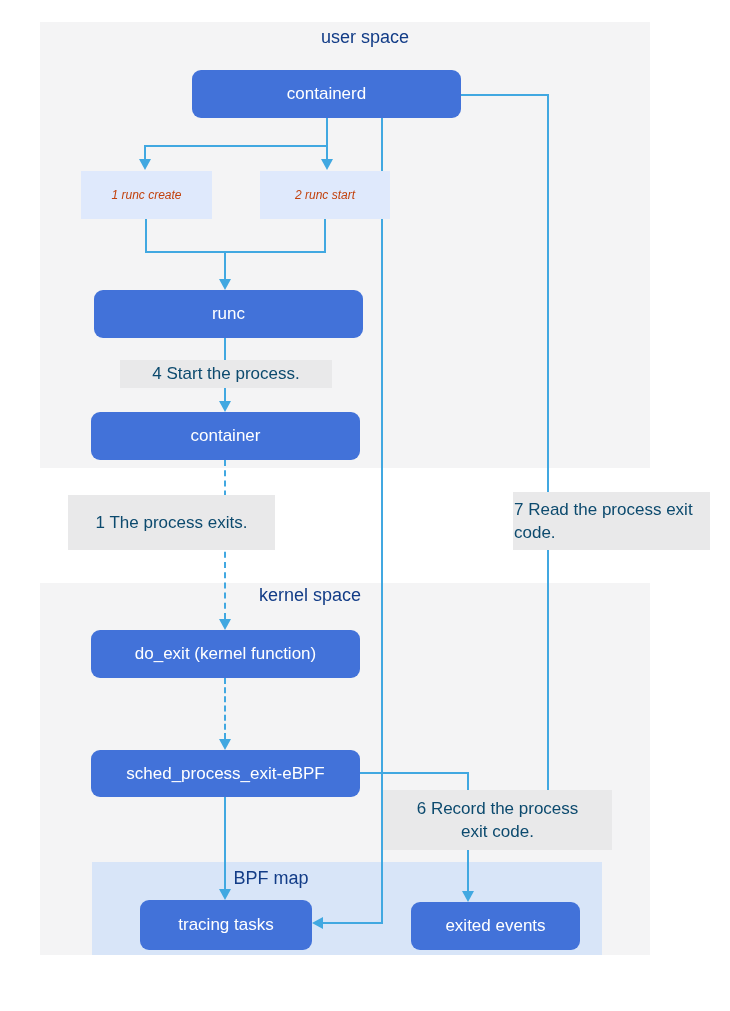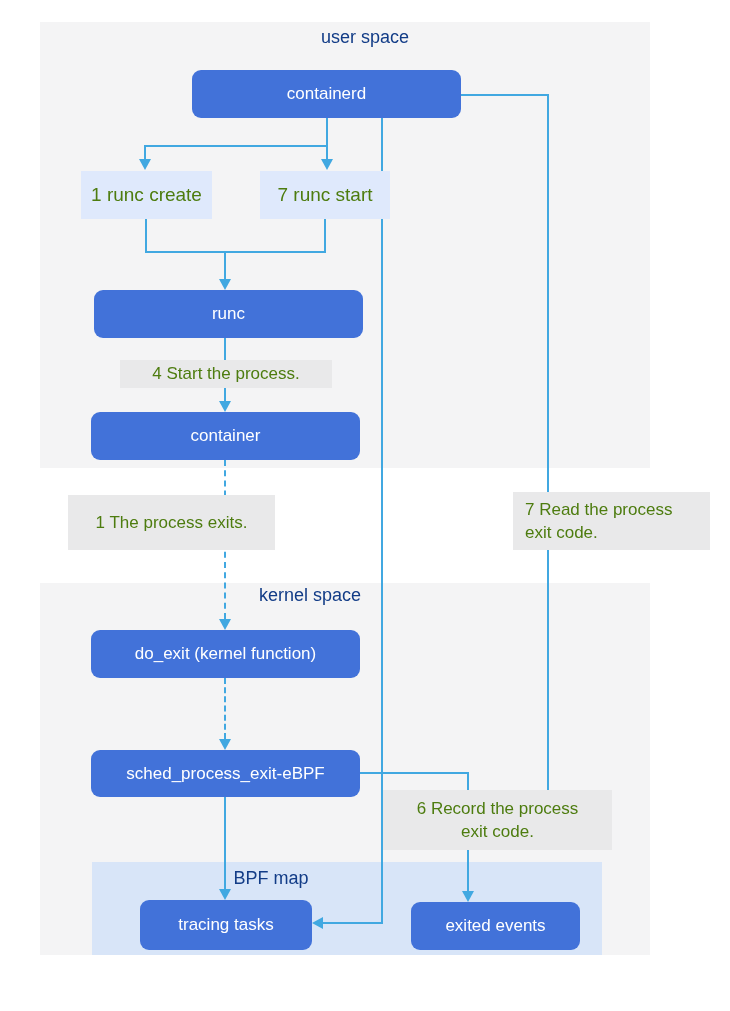--- a/index.html
+++ b/index.html
@@ -9,25 +9,25 @@
   }
   .panel{position:absolute;background:#f4f4f5;z-index:0;}
   .bpf-panel{position:absolute;background:#d8e5f8;z-index:1;}
   .ptitle{position:absolute;color:#123c87;font-size:18px;z-index:3;text-align:center;}
   .node{
     position:absolute;background:#4272d9;border-radius:9px;color:#ffffff;
     font-size:17px;display:flex;align-items:center;justify-content:center;
     z-index:4;box-sizing:border-box;
   }
   .cmd{
-    position:absolute;background:#dfe9fc;color:#4d7c0f;font-size:19px;
-    display:flex;align-items:center;justify-content:center;z-index:4;box-sizing:border-box;
+    position:absolute;background:#dfe9fc;color:#c2410c;font-size:12px;
+    display:flex;align-items:center;justify-content:center;z-index:4;box-sizing:border-box;font-style:italic;
   }
   .slabel{
-    position:absolute;background:#e9e9ea;color:#4d7c0f;font-size:17px;
+    position:absolute;background:#e9e9ea;color:#0c4a6e;font-size:17px;
     display:flex;align-items:center;justify-content:center;text-align:center;
     line-height:1.38;z-index:3;box-sizing:border-box;
   }
   .vline{position:absolute;width:2px;background:#41a8e1;z-index:2;}
   .hline{position:absolute;height:2px;background:#41a8e1;z-index:2;}
   .vdash{position:absolute;width:0;border-left:2px dashed #41a8e1;z-index:2;}
   .arr-down{position:absolute;width:0;height:0;border-left:6px solid transparent;
     border-right:6px solid transparent;border-top:11px solid #41a8e1;z-index:2;}
   .arr-left{position:absolute;width:0;height:0;border-top:6px solid transparent;
     border-bottom:6px solid transparent;border-right:11px solid #41a8e1;z-index:2;}
@@ -76,25 +76,25 @@
 
   <div class="hline" style="left:461px;top:94px;width:88px;"></div>
   <div class="vline" style="left:547px;top:94px;height:696px;"></div>
 
   <div class="hline" style="left:360px;top:772px;width:109px;"></div>
   <div class="vline" style="left:467px;top:772px;height:119px;"></div>
   <div class="arr-down" style="left:462px;top:891px;"></div>
 
   <div class="slabel" style="left:120px;top:360px;width:212px;height:28px;">4 Start the process.</div>
   <div class="slabel" style="left:68px;top:495px;width:207px;height:55px;">1 The process exits.</div>
-  <div class="slabel" style="left:513px;top:492px;width:197px;height:58px;justify-content:flex-start;text-align:left;padding:0 12px;">7 Read the process exit code.</div>
+  <div class="slabel" style="left:513px;top:492px;width:197px;height:58px;justify-content:flex-start;text-align:left;padding:0 1px;">7 Read the process exit code.</div>
   <div class="slabel" style="left:383px;top:790px;width:229px;height:60px;padding:0 26px;">6 Record the process exit code.</div>
 
   <div class="cmd" style="left:81px;top:171px;width:131px;height:48px;">1 runc create</div>
-  <div class="cmd" style="left:260px;top:171px;width:130px;height:48px;">7 runc start</div>
+  <div class="cmd" style="left:260px;top:171px;width:130px;height:48px;">2 runc start</div>
 
   <div class="node" style="left:192px;top:70px;width:269px;height:48px;">containerd</div>
   <div class="node" style="left:94px;top:290px;width:269px;height:48px;">runc</div>
   <div class="node" style="left:91px;top:412px;width:269px;height:48px;">container</div>
   <div class="node" style="left:91px;top:750px;width:269px;height:47px;">sched_process_exit-eBPF</div>
   <div class="node" style="left:91px;top:630px;width:269px;height:48px;">do_exit (kernel function)</div>
   <div class="node" style="left:140px;top:900px;width:172px;height:50px;">tracing tasks</div>
   <div class="node" style="left:411px;top:902px;width:169px;height:48px;">exited events</div>
 
 </div>

